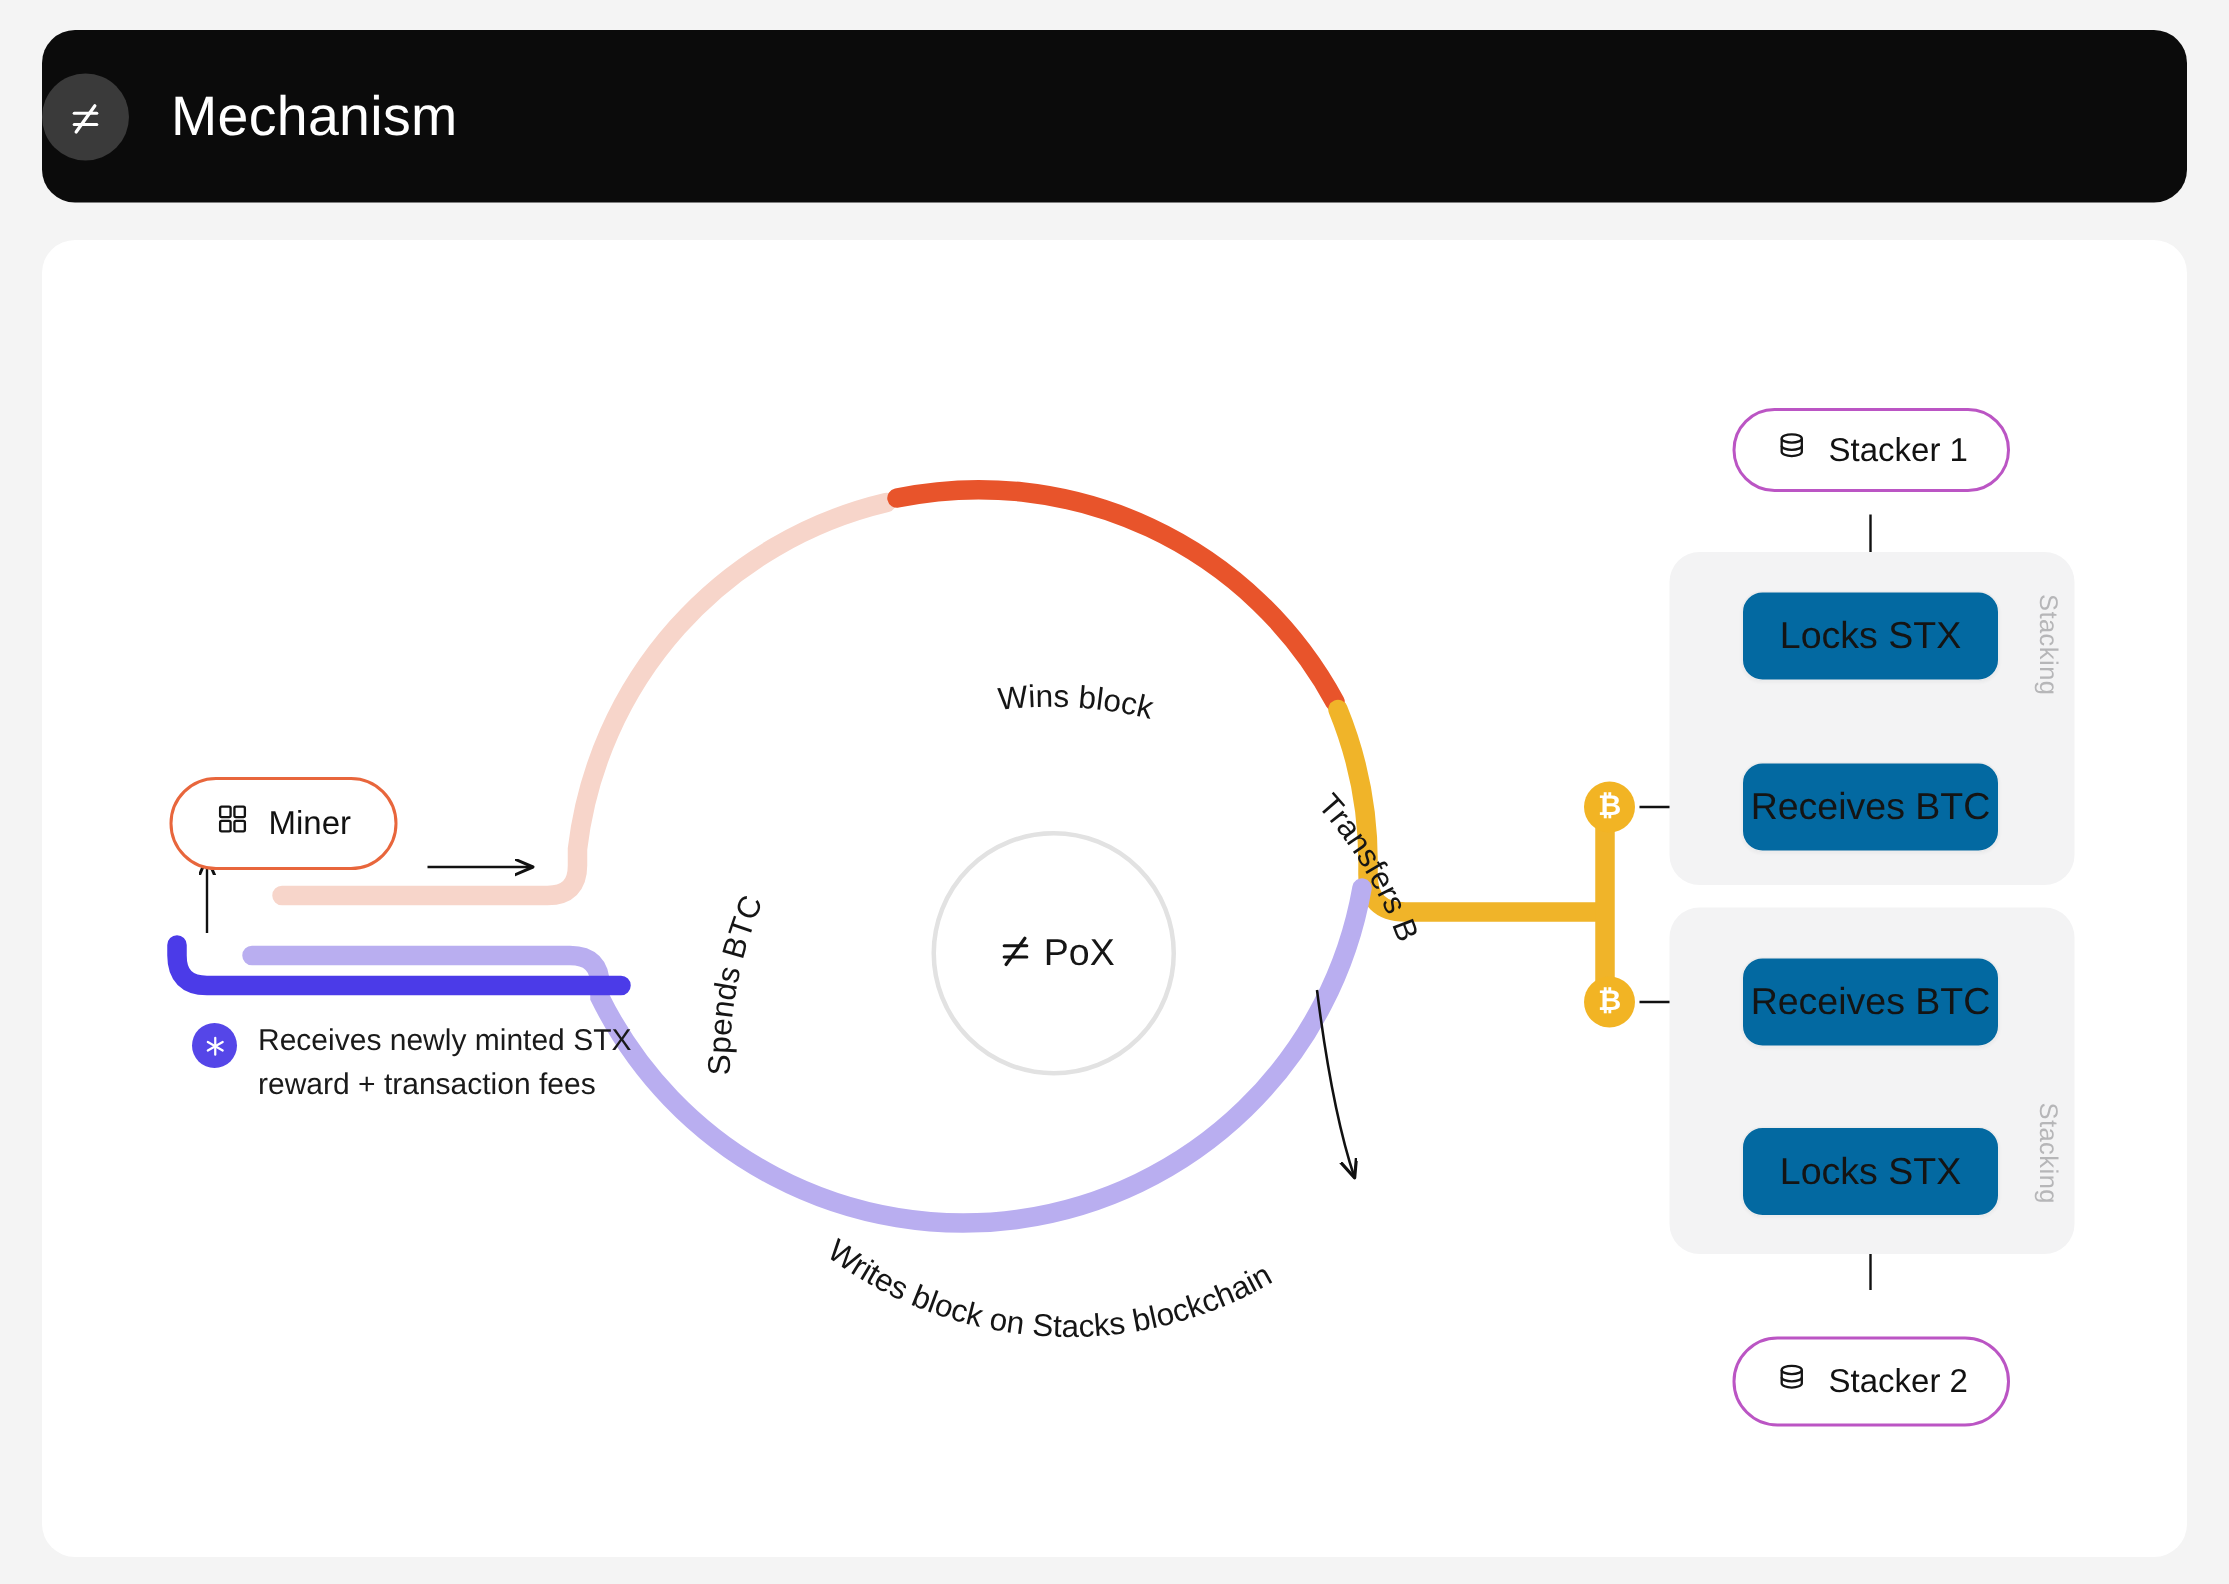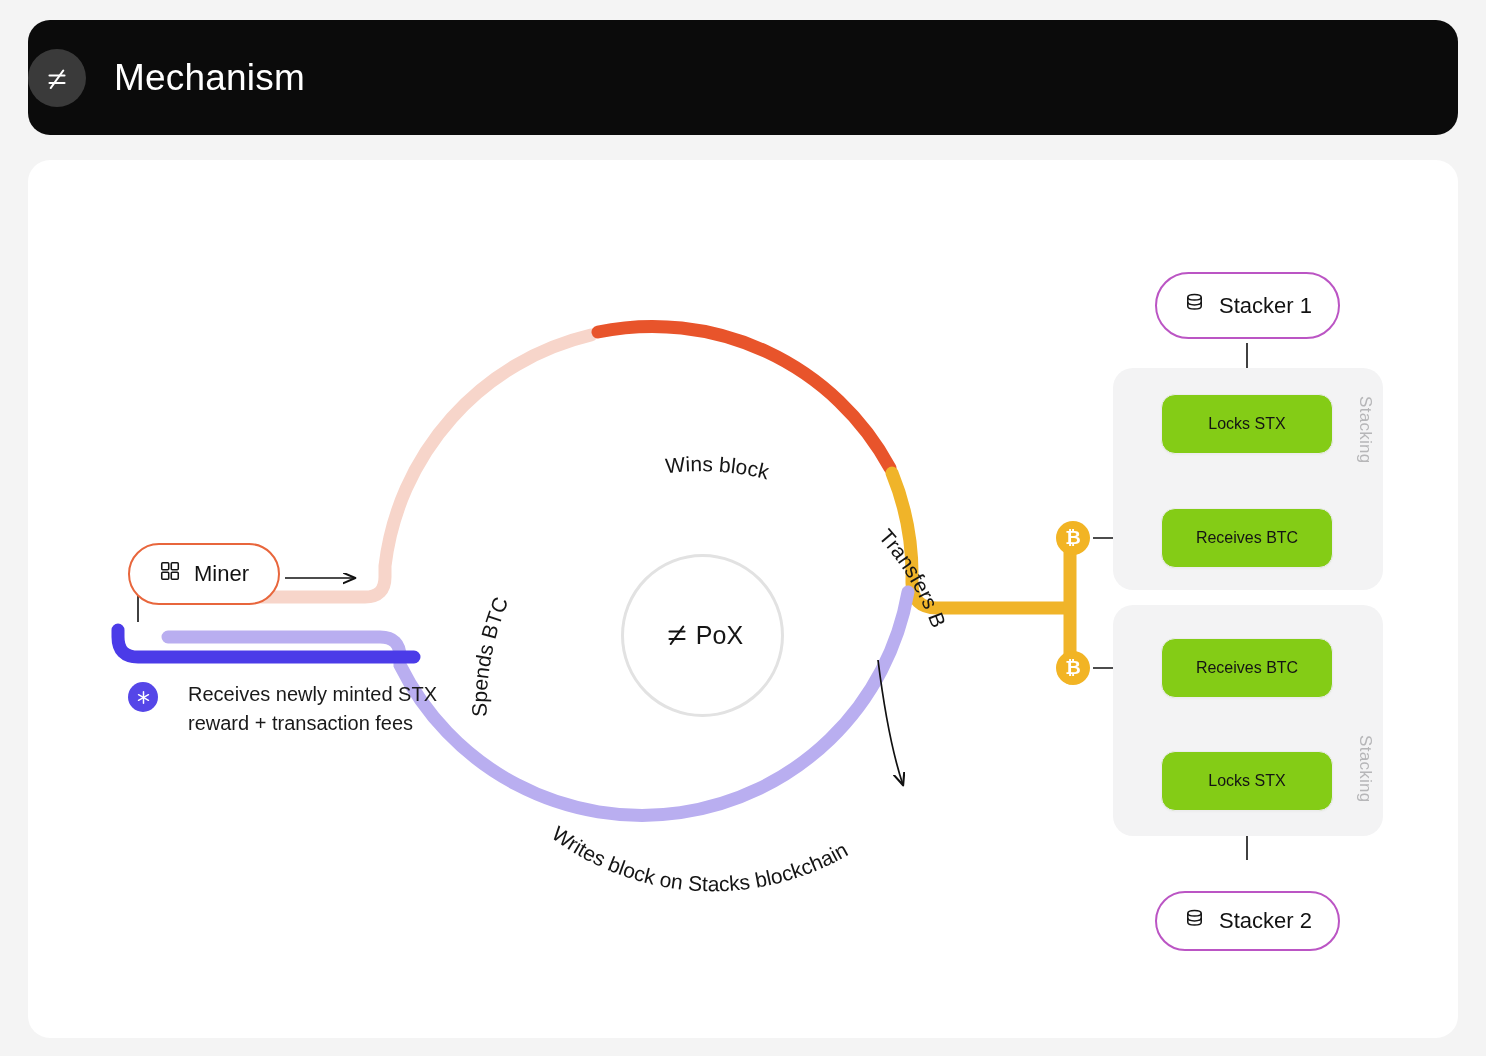--- a/index.html
+++ b/index.html
@@ -51,21 +51,21 @@
     gap: 13px;
     background: #ffffff;
     border-radius: 999px;
     font-size: 22px; color: #121212;
     white-space: nowrap;
   }
   .node-miner {
     left: 113px; top: 518px; width: 152px; height: 62px;
     border: 2.5px solid #e8663c;
   }
-  .node-stacker1 { left: 1155px; top: 272px; width: 185px; height: 67px; border: 2.5px solid #bb55c4; }
+  .node-stacker1 { left: 1155px; top: 272px; width: 185px; height: 56px; border: 2.5px solid #bb55c4; }
   .node-stacker2 { left: 1155px; top: 865px; width: 185px; height: 60px; border: 2.5px solid #bb55c4; }
 
   
   .group {
     position: absolute;
     background: #f3f3f4;
     border-radius: 20px;
   }
   .group-1 { left: 1113px; top: 368px; width: 270px; height: 222px; }
   .group-2 { left: 1113px; top: 605px; width: 270px; height: 231px; }
@@ -75,42 +75,42 @@
     color: #b6b6b8;
     font-size: 17px;
     writing-mode: vertical-rl;
     letter-spacing: .3px;
   }
   .group-1 .group-label { top: 28px; }
   .group-2 .group-label { top: 130px; }
 
   .step-box {
     position: absolute;
-    background: #84cc16;
+    background: #0369a1;
     border: 1.5px solid #ececed;
     border-radius: 14px;
     display: flex; align-items: center; justify-content: center;
-    font-size: 16px; color: #141414;
+    font-size: 25px; color: #141414;
     white-space: nowrap;
     box-shadow: 0 1px 2px rgba(0,0,0,.03);
   }
 
   
   .btc-coin {
     position: absolute;
     width: 34px; height: 34px; border-radius: 50%;
     background: #f2b424;
     display: flex; align-items: center; justify-content: center;
     color: #ffffff; font-size: 19px; font-weight: 700;
   }
 
   
   .stx-note {
     position: absolute; left: 128px; top: 680px;
-    display: flex; align-items: flex-start; gap: 30px;
+    display: flex; align-items: flex-start; gap: 14px;
     width: 330px;
   }
   .stx-badge {
     width: 30px; height: 30px; border-radius: 50%;
     background: #5546e8;
     display: flex; align-items: center; justify-content: center;
     color: #fff; font-size: 19px; line-height: 1; flex: 0 0 auto;
     margin-top: 2px;
   }
   .stx-text { font-size: 20px; color: #1a1a1a; line-height: 1.45; }
@@ -246,21 +246,21 @@
       <span>
         <svg width="23" height="23" viewBox="0 0 24 24" fill="none" stroke="#141414" stroke-width="1.6">
           <ellipse cx="12" cy="6.6" rx="7" ry="2.9"></ellipse>
           <path d="M5 6.6 v5 c0 1.6 3.1 2.9 7 2.9 s7 -1.3 7 -2.9 v-5"></path>
           <path d="M5 11.6 v4.3 c0 1.6 3.1 2.9 7 2.9 s7 -1.3 7 -2.9 v-4.3"></path>
         </svg>
       </span>
       <span>Stacker 2</span>
     </div>
 
-    <div class="node node-miner" style="left:100px; top:358px;margin-top:25px;">
+    <div class="node node-miner" style="left:85px; top:358px;">
       <span>
         <svg width="22" height="22" viewBox="0 0 24 24" fill="none" stroke="#141414" stroke-width="1.7">
           <rect x="3" y="3" width="7.6" height="7.6" rx="1.1"></rect>
           <rect x="13.4" y="3" width="7.6" height="7.6" rx="1.1"></rect>
           <rect x="3" y="13.4" width="7.6" height="7.6" rx="1.1"></rect>
           <rect x="13.4" y="13.4" width="7.6" height="7.6" rx="1.1"></rect>
         </svg>
       </span>
       <span>Miner</span>
     </div>

